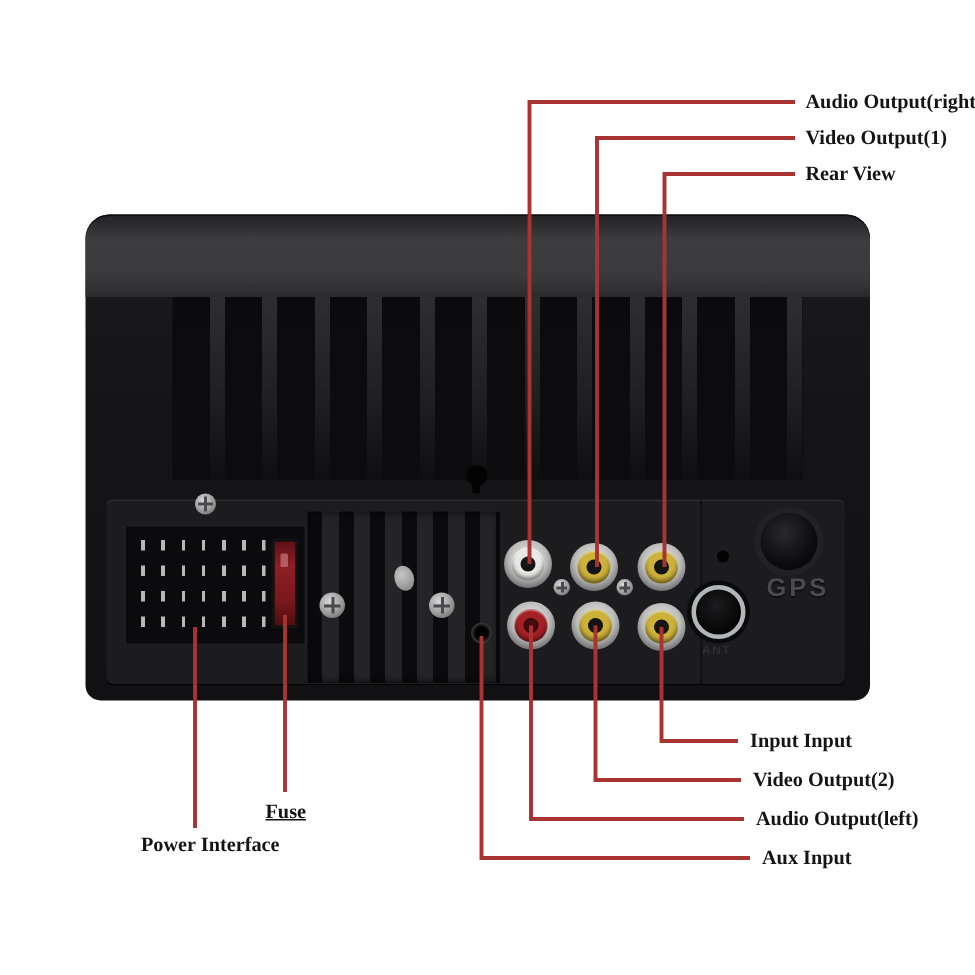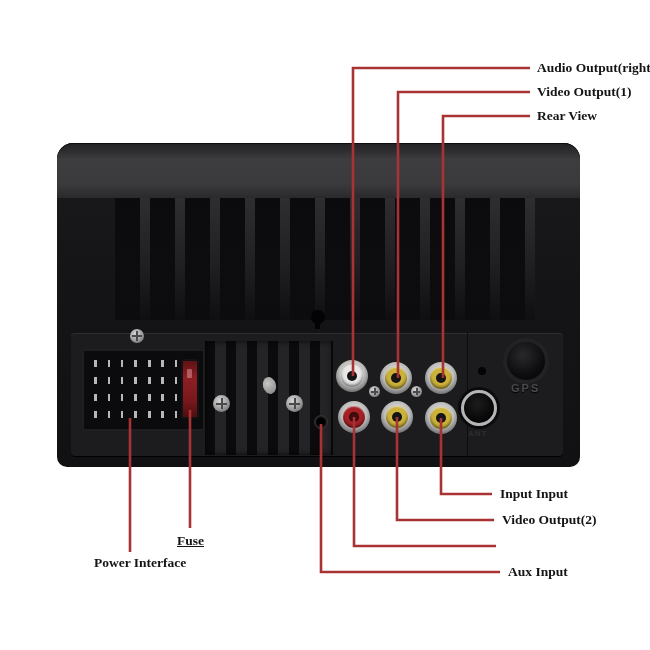--- a/index.html
+++ b/index.html
@@ -100,21 +100,21 @@
   }
   .ant-conn{
     position:absolute;left:461px;top:390px;width:36px;height:36px;border-radius:50%;
     background:radial-gradient(circle at 45% 38%,#1c1c1e,#050505 70%);
     border:3px solid #b4b5b7;box-sizing:border-box;
     box-shadow:0 0 0 3px #0a0a0c;
   }
   .small-hole{position:absolute;left:478px;top:367px;width:8px;height:8px;border-radius:50%;background:#030303;}
   .gps-text{
     position:absolute;left:511px;top:382px;width:40px;
-    font-family:"Liberation Sans",sans-serif;font-weight:bold;font-size:11px;
+    font-family:"Liberation Sans",sans-serif;font-weight:bold;font-size:17px;
     letter-spacing:2px;color:#4b4b4d;text-shadow:0 1px 1px #000;
   }
   .ant-text{
     position:absolute;left:468px;top:429px;width:30px;
     font-family:"Liberation Sans",sans-serif;font-weight:bold;font-size:8px;
     letter-spacing:1px;color:#2e2e30;
   }
   
   .callouts{position:absolute;left:0;top:0;width:650px;height:650px;pointer-events:none;}
   .callouts polyline{fill:none;stroke:#a93333;stroke-width:2.6;}
@@ -176,17 +176,18 @@
     <polyline points="321,424 321,572 500,572"></polyline>
     <polyline points="190,410 190,528"></polyline>
     <polyline points="130,418 130,552"></polyline>
   </svg>
 
   <span class="lbl" style="left:537px;top:68px;">Audio Output(right)</span>
   <span class="lbl" style="left:537px;top:92px;text-align:center;">Video Output(1)</span>
   <span class="lbl" style="left:537px;top:116px;">Rear View</span>
   <span class="lbl" style="left:500px;top:494px;">Input Input</span>
   <span class="lbl" style="left:502px;top:520px;text-align:center;">Video Output(2)</span>
+  <span class="lbl" style="left:504px;top:546px;">Audio Output(left)</span>
   <span class="lbl" style="left:508px;top:572px;">Aux Input</span>
   <span class="lbl" style="left:177px;top:541px;text-decoration:underline;">Fuse</span>
   <span class="lbl" style="left:94px;top:563px;">Power Interface</span>
 
 </div>
 
 </body></html>

